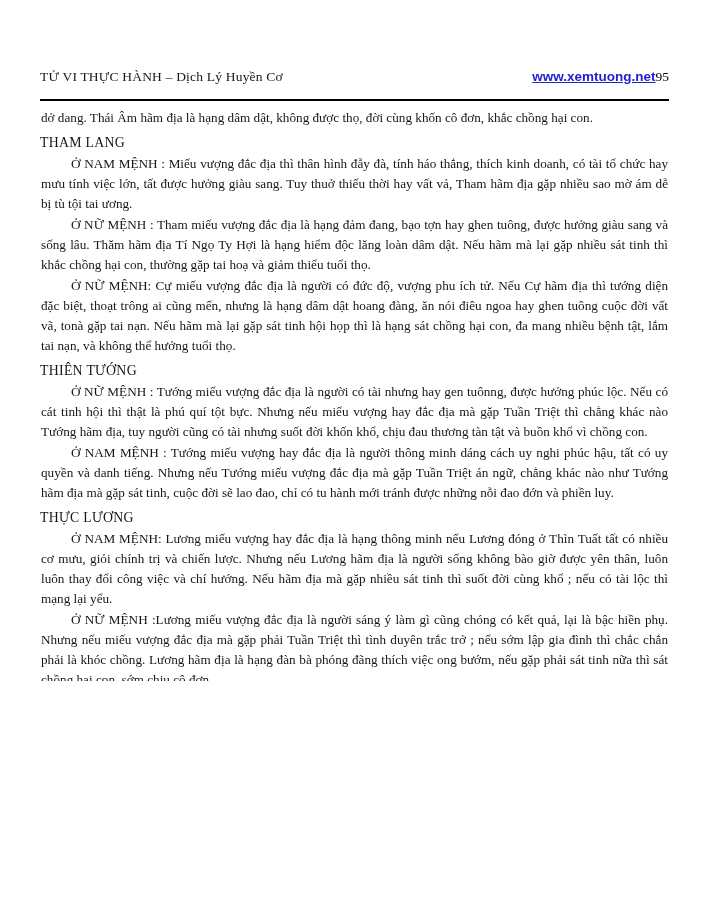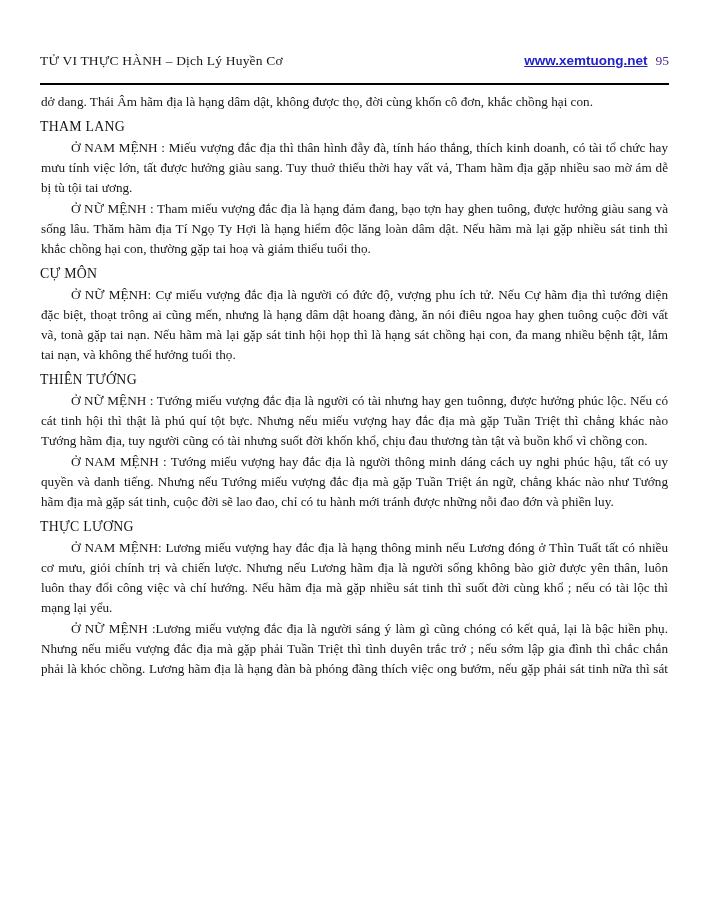--- a/index.html
+++ b/index.html
@@ -1,46 +1,46 @@
 <!DOCTYPE html>
 <html><head>
 <meta charset="utf-8">
 <style>
   html,body{margin:0;padding:0;background:#ffffff;}
   .page{
     position:relative;
     width:705px;height:681px;
     background:#ffffff;
     box-sizing:border-box;
-    padding:52px 36px 0 40px;
+    padding:68px 36px 0 40px;
     font-family:"Liberation Serif","DejaVu Serif",serif;
     font-size:13.2px;
     line-height:20px;
     color:#161616;
     overflow:hidden;
   }
   .header-row{
     display:flex;
     justify-content:space-between;
     align-items:baseline;
     font-size:13.5px;
     line-height:18px;
     white-space:nowrap;
   }
   .header-title{letter-spacing:.2px;}
-  .header-right{display:flex;align-items:flex-end;gap:8px;}
+  .header-right{display:flex;align-items:flex-end;gap:0;}
   .site-link{
     font-family:"Liberation Sans","DejaVu Sans",sans-serif;
     font-weight:bold;
     font-size:13.5px;
     color:#2222cc;
     text-decoration:underline;
     cursor:pointer;
   }
-  .page-number{font-size:13.5px;color:#4c1d95;}
+  .page-number{font-size:13.5px;color:#000000;}
   .rule{
     border:none;
     border-top:2px solid #000;
     margin:13px 0 7px 0;
   }
   .body-text p{
     margin:1px;
     text-align:justify;
   }
   .body-text p.indent{text-indent:30px;}
@@ -69,21 +69,20 @@
   <hr class="rule">
 
   <div class="body-text">
 
     <p>dở dang. Thái Âm hãm địa là hạng dâm dật, không được thọ, đời cùng khốn cô đơn, khắc chồng hại con.</p>
 
     <h2 class="section-heading">THAM LANG</h2>
     <p class="indent">Ở NAM MỆNH : Miếu vượng đắc địa thì thân hình đẫy đà, tính háo thắng, thích kinh doanh, có tài tổ chức hay mưu tính việc lớn, tất được hưởng giàu sang. Tuy thuở thiếu thời hay vất vả, Tham hãm địa gặp nhiều sao mờ ám dễ bị tù tội tai ương.</p>
     <p class="indent">Ở NỮ MỆNH : Tham miếu vượng đắc địa là hạng đảm đang, bạo tợn hay ghen tuông, được hưởng giàu sang và sống lâu. Thăm hãm địa Tí Ngọ Ty Hợi là hạng hiểm độc lăng loàn dâm dật. Nếu hãm mà lại gặp nhiều sát tinh thì khắc chồng hại con, thường gặp tai hoạ và giảm thiểu tuổi thọ.</p>
 
-    <h2 class="section-heading">CỰ MÔN</h2>
     <p class="indent">Ở NỮ MỆNH: Cự miếu vượng đắc địa là người có đức độ, vượng phu ích tử. Nếu Cự hãm địa thì tướng diện đặc biệt, thoạt trông ai cũng mến, nhưng là hạng dâm dật hoang đàng, ăn nói điêu ngoa hay ghen tuông cuộc đời vất vã, tonà gặp tai nạn. Nếu hãm mà lại gặp sát tinh hội họp thì là hạng  sát chồng hại con, đa mang nhiều bệnh tật, lắm tai nạn, và không thể hưởng tuổi thọ.</p>
 
     <h2 class="section-heading">THIÊN TƯỚNG</h2>
     <p class="indent">Ở NỮ MỆNH : Tướng miếu vượng đắc địa là người có tài nhưng hay gen tuônng, được hưởng phúc lộc. Nếu có cát tinh hội thì thật là phú quí tột bực. Nhưng nếu miếu vượng hay đắc địa mà gặp Tuần Triệt thì chẳng khác nào Tướng hãm địa, tuy người cũng có tài nhưng suốt đời khốn khổ, chịu đau thương tàn tật và buồn khổ vì chồng con.</p>
     <p class="indent">Ở NAM MỆNH : Tướng miếu vượng hay đắc địa là người thông minh dáng cách uy nghi phúc hậu, tất có uy quyền và danh tiếng. Nhưng nếu Tướng miếu vượng đắc địa mà gặp Tuần Triệt án ngữ, chẳng khác nào như Tướng hãm địa mà gặp sát tinh, cuộc đời sẽ lao đao, chỉ có tu hành mới tránh được những nỗi đao đớn và phiền luy.</p>
 
     <h2 class="section-heading">THỰC LƯƠNG</h2>
     <p class="indent">Ở NAM MỆNH: Lương miếu vượng hay đắc địa là hạng thông minh nếu Lương đóng ở Thìn Tuất tất có nhiều cơ mưu, giỏi chính trị và chiến lược. Nhưng  nếu Lương hãm địa là người sống không bào giờ được yên thân, luôn luôn thay đổi công việc và chí hướng. Nếu hãm địa mà gặp nhiều sát tinh thì suốt đời cùng khổ ;  nếu có tài lộc thì mạng lại yểu.</p>
     <p class="indent">Ở NỮ MỆNH :Lương miếu vượng đắc địa là người sáng ý làm gì cũng chóng có kết quả, lại là bậc hiền phụ. Nhưng nếu miếu vượng đắc địa mà gặp phải Tuần Triệt thì tình duyên trắc trở ; nếu sớm lập gia đình thì chắc chắn phải là khóc chồng. Lương hãm địa là hạng đàn bà phóng đãng thích việc ong bướm, nếu gặp phải sát tinh nữa thì sát chồng hại con, sớm chịu cô đơn.</p>
 

